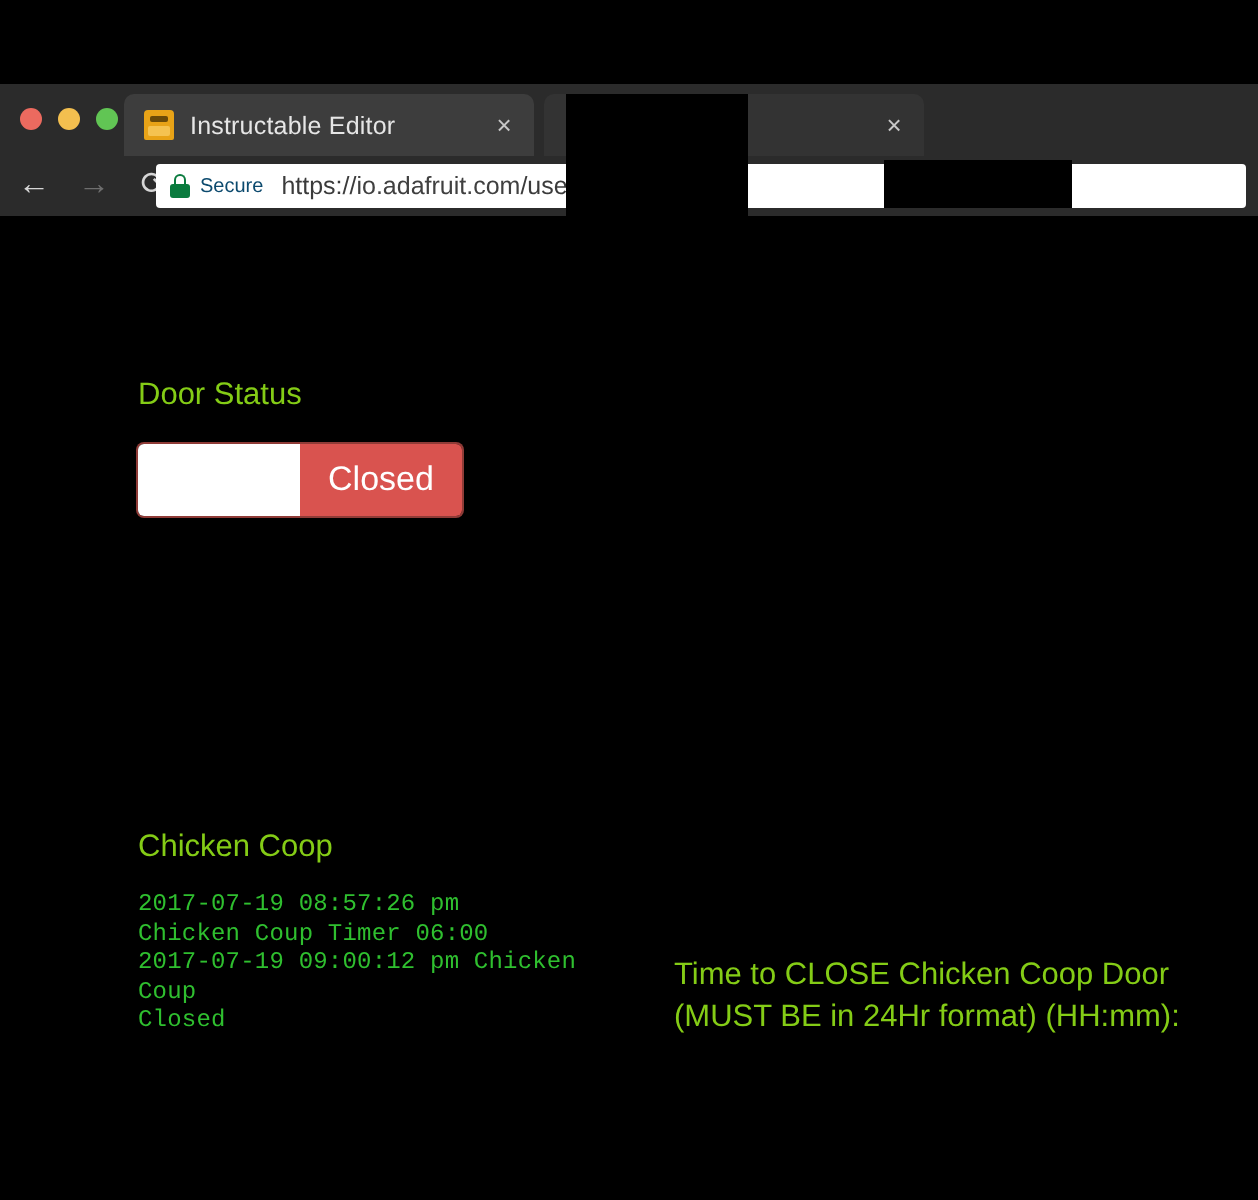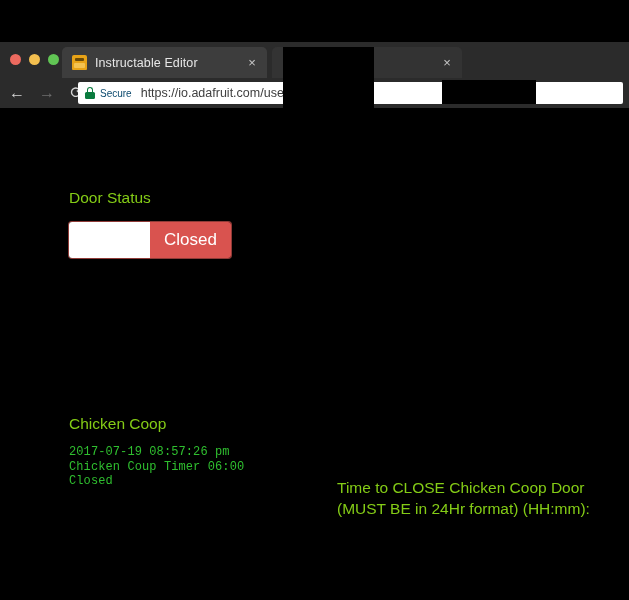--- a/index.html
+++ b/index.html
@@ -373,20 +373,21 @@
           <div id="toggle-off-half"></div>
           <div id="toggle-on-half">Closed</div>
         </div>
       </div>
 
       <div id="block-feed-log">
         <div class="block-title">Chicken Coop</div>
         <div id="log-lines">
           <div class="log-line">2017-07-19 08:57:26 pm</div>
           <div class="log-line">Chicken Coup Timer 06:00</div>
+          <div class="log-line">2017-07-19 09:00:12 pm Chicken Coup</div>
           <div class="log-line">Closed</div>
         </div>
       </div>
 
 
       <div id="block-close-time">
         <div class="block-title">Time to CLOSE Chicken Coop Door (MUST BE in 24Hr format) (HH:mm):</div>
 
       </div>
 

